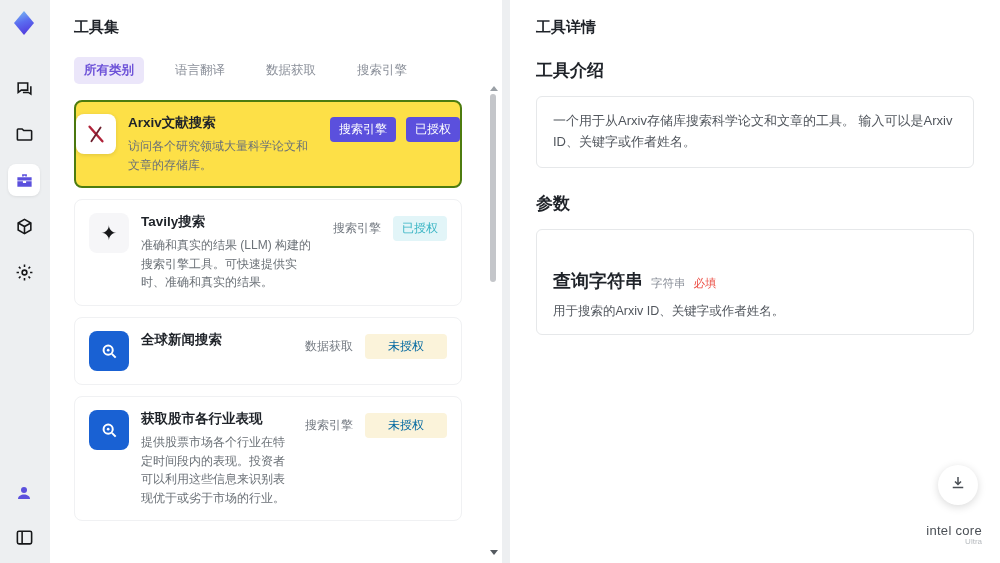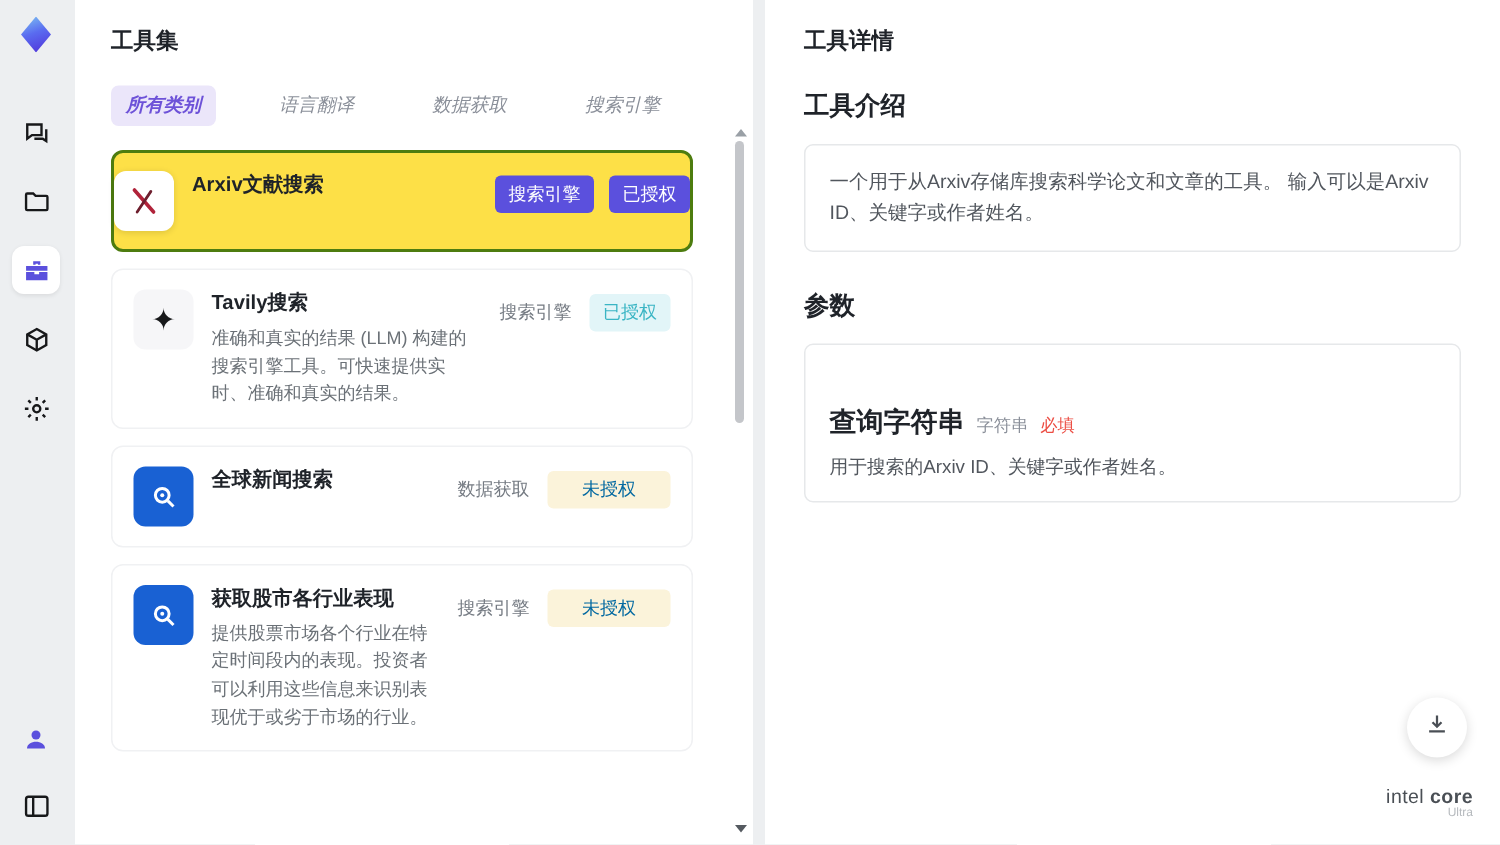--- a/index.html
+++ b/index.html
@@ -35,21 +35,21 @@
   .rail-spacer { flex:1; }
   .rail-bottom { display:flex; flex-direction:column; gap:12px; align-items:center; }
   
   .list-panel {
     width:452px; flex:0 0 452px; background:#ffffff;
     margin-left:2px; position:relative;
     padding:18px 24px 0 24px;
     overflow:hidden;
   }
   .panel-title { font-size:15px; font-weight:bold; margin-bottom:20px; }
-  .tabs { display:flex; gap:32px; align-items:center; margin-bottom:16px;font-style:italic; }
+  .tabs { display:flex; gap:21px; align-items:center; margin-bottom:16px; }
   .tab {
     font-size:12.5px; color:#8a8f99; padding:5px 10px; border-radius:5px;
     cursor:pointer; white-space:nowrap;
   }
   .tab.active { background:#ebe6fa; color:#6d52d8; font-weight:bold; }
   .tool-list { display:flex; flex-direction:column; gap:11px; padding-right:16px; }
   .tool-card {
     border:1px solid #f0f1f3; border-radius:8px; background:#fff;
     padding:13px 14px; display:flex; gap:12px; cursor:pointer;
   }
@@ -118,21 +118,21 @@
   .fab {
     position:absolute; right:22px; bottom:58px; width:40px; height:40px;
     border-radius:50%; background:#fff; box-shadow:0 2px 8px rgba(0,0,0,.15);
     display:flex; align-items:center; justify-content:center; cursor:pointer;
   }
   .intel-badge {
     position:absolute; right:18px; bottom:16px; text-align:right;
     color:#4a4f55; line-height:1.1;
   }
   .intel-line1 { font-size:13px; letter-spacing:.3px; }
-  .intel-line1 b { font-weight:bold; }
+  .intel-line1 b { font-weight:normal; }
   .intel-line2 { font-size:8px; color:#b6babe; }
 </style>
 </head>
 <body>
 
 <nav class="rail">
   <div class="logo">
     <div class="diamond"></div>
   </div>
   <div class="rail-icons">
@@ -210,20 +210,21 @@
 
     <div class="tool-card selected">
       <div class="tool-ico arxiv">
         <svg width="22" height="22" viewBox="0 0 24 24">
           <path d="M5 4l14 16" stroke="#b0233a" stroke-width="2.6" stroke-linecap="round"></path>
           <path d="M17 5L7 20" stroke="#6e1f2e" stroke-width="2" stroke-linecap="round"></path>
         </svg>
       </div>
       <div class="tool-body">
         <div class="tool-name">Arxiv文献搜索</div>
+        <div class="tool-desc">访问各个研究领域大量科学论文和文章的存储库。</div>
       </div>
       <div class="tool-side">
         <span class="badge-solid">搜索引擎</span>
         <span class="badge-solid">已授权</span>
       </div>
     </div>
 
     <div class="tool-card">
       <div class="tool-ico star">✦</div>
       <div class="tool-body">

